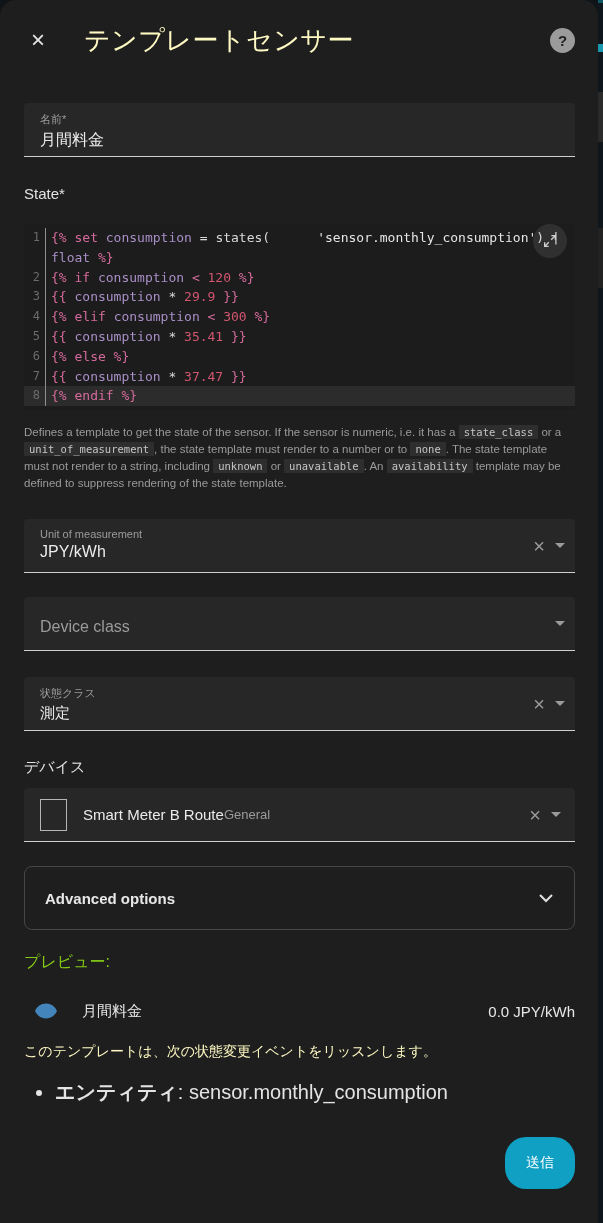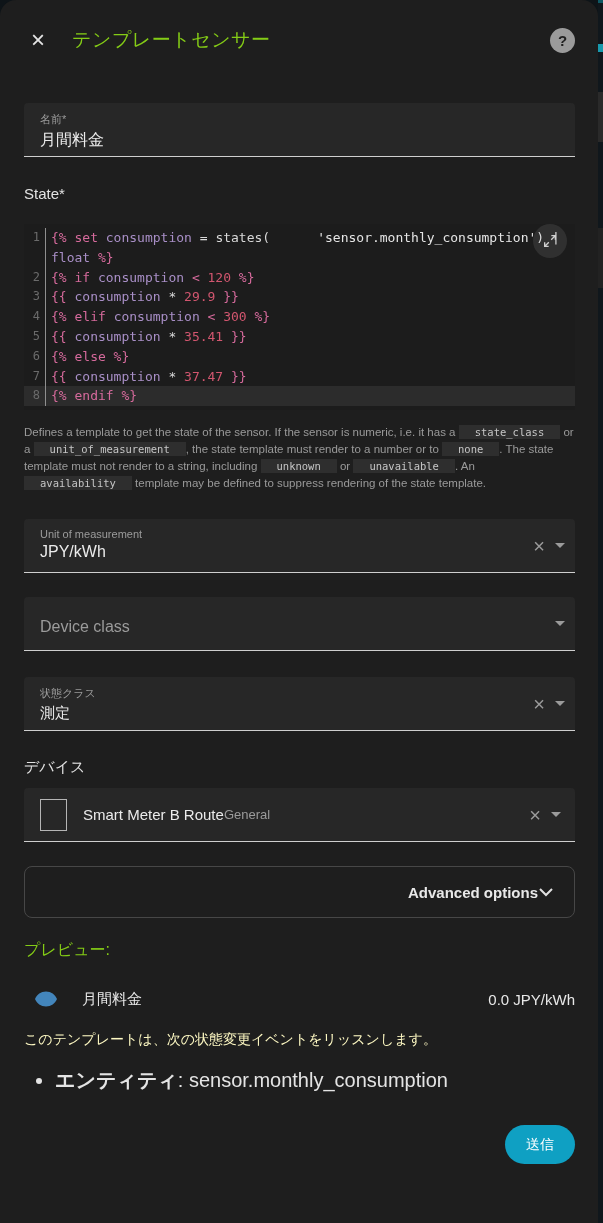--- a/index.html
+++ b/index.html
@@ -21,21 +21,21 @@
     background:#1e1e1e;
     border-radius:16px 16px 0 0;
     padding:0 23px 0 24px;
     overflow:hidden;
   }
 
   
   .hdr { margin-top:22px; height:36px; display:flex; align-items:center; }
   .close-x { width:28px; height:28px; display:flex; align-items:center; justify-content:center;
              font-size:24px; color:#e4e4e4; cursor:pointer; line-height:1; }
-  .hdr-title { margin-left:20px; font-size:19px; font-weight:400; color:#84cc16; letter-spacing:.5px; }
+  .hdr-title { margin-left:32px; font-size:26px; font-weight:400; color:#fef9c3; letter-spacing:.5px; }
   .hdr-spacer { flex:1; }
   .help-btn { width:25px; height:25px; border-radius:50%; background:#9b9b9b; color:#1f1f1f;
               font-weight:bold; font-size:15px; display:flex; align-items:center; justify-content:center; }
 
   
   .field {
     background:#272727; border-radius:4px 4px 0 0;
     border-bottom:1px solid #cfcfcf;
     height:54px; padding:7px 12px 0 16px;
     position:relative; display:flex; flex-direction:column; justify-content:flex-start;
@@ -60,54 +60,54 @@
   .tk-d { color:#d66a9c; }   
   .tk-v { color:#a98fc7; }   
   .tk-s { color:#e5e5e5;margin-left:47px; }   
   .tk-n { color:#d2566f; }   
   .tk-w { color:#d8d8d8; }   
   .expand-btn { position:absolute; top:0px; right:8px; width:34px; height:34px; border-radius:50%;
                 background:rgba(255,255,255,.09); display:flex; align-items:center; justify-content:center; }
 
   .helper { margin-top:14px; font-size:11.5px; line-height:16.8px; color:#9a9a9a; }
   .helper code { font-family:"DejaVu Sans Mono", monospace; font-size:10.5px; background:#2e2e2e;
-                 color:#c6c6c6; padding:1px 16px; border-radius:0; }
+                 color:#c6c6c6; padding:1px 5px; border-radius:0; }
 
   .unit-helper { margin-top:5px; font-size:11px; line-height:13.5px; color:#9a9a9a; }
 
   
   .select-placeholder { font-size:16px; color:#9b9b9b; margin-top:14px; }
 
   
   .device-row { display:flex; align-items:center; }
   .device-thumb { width:27px; height:32px; border:1px solid #b5b5b5; margin:4px 16px 0 0; flex:0 0 auto; }
   .device-texts { display:flex; }
   .device-name { font-size:15px; color:#ebebeb; margin-top:2px; }
   .device-area { font-size:13px; color:#9b9b9b; margin-top:3px; }
 
   
-  .adv { margin-top:24px; border:1px solid #474747; border-radius:8px; height:52px;
-         display:flex; align-items:center; padding:4px 20px; cursor:pointer;text-align:right; }
+  .adv { margin-top:24px; border:1px solid #474747; border-radius:8px; height:64px;
+         display:flex; align-items:center; padding:4px 20px; cursor:pointer; }
   .adv-label { font-size:15px; font-weight:bold; color:#e8e8e8; flex:1; }
 
   
   .preview-title { margin-top:22px; font-size:16px; color:#84cc16; }
   .preview-row { margin-top:26px; display:flex; align-items:center; }
   .eye-wrap { width:24px; height:24px; margin-left:10px; }
   .preview-name { margin-left:24px; font-size:15px; color:#e8e8e8; flex:1; }
   .preview-value { font-size:15px; color:#e8e8e8; }
 
   .listen-text { margin-top:20px; font-size:14px; color:#fef9c3; }
   .bullet-row { margin-top:18px; margin-left:31px; font-size:20px; color:#e4e4e4; display:list-item;
                 list-style:disc; }
   .bullet-row b { font-weight:bold; }
 
   .submit-row { margin-top:31px; display:flex; justify-content:flex-end; }
   .submit-btn { background:#0fa0c3; color:#ffffff; border:none; border-radius:21px;
-                height:39px; padding:0 21px; font-size:14px; font-family:inherit; cursor:pointer; }
+                height:52px; padding:0 21px; font-size:14px; font-family:inherit; cursor:pointer; }
 
   .mt45{margin-top:45px;} .mt28{margin-top:28px;} .mt24{margin-top:24px;} .mt26{margin-top:26px;}
   .mt27{margin-top:27px;} .mt11{margin-top:11px;}
 </style>
 </head>
 <body>
 
 <div class="bg-strip">
   <div class="seg" style="top:0;height:3px;background:#0f5965"></div>
   <div class="seg" style="top:44px;height:8px;background:#1899ad"></div>

